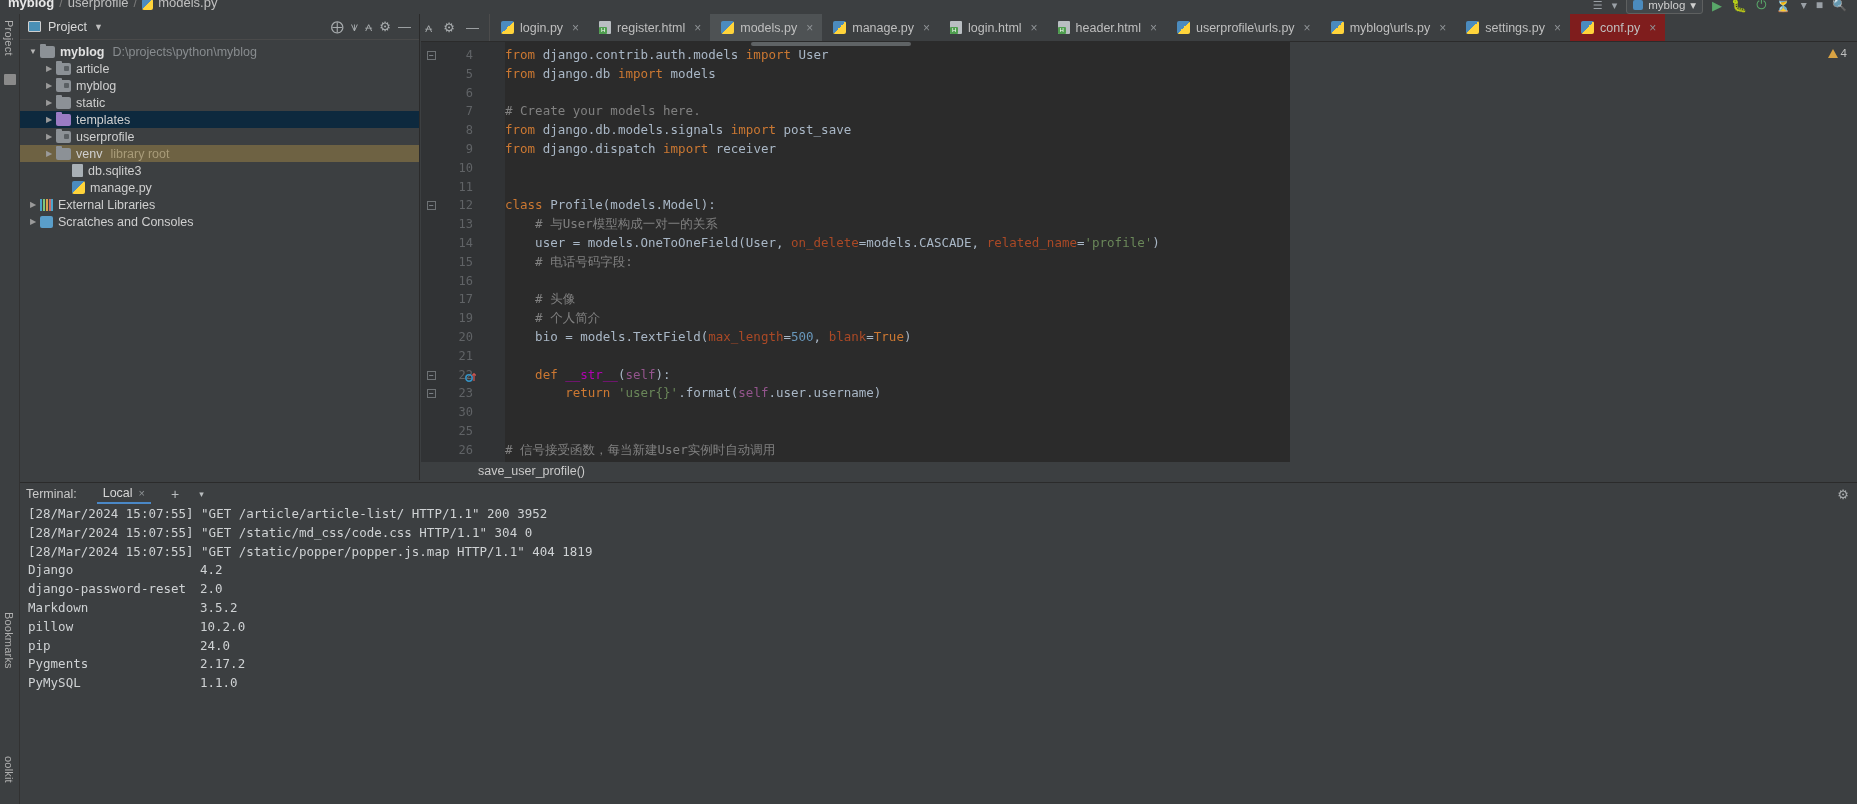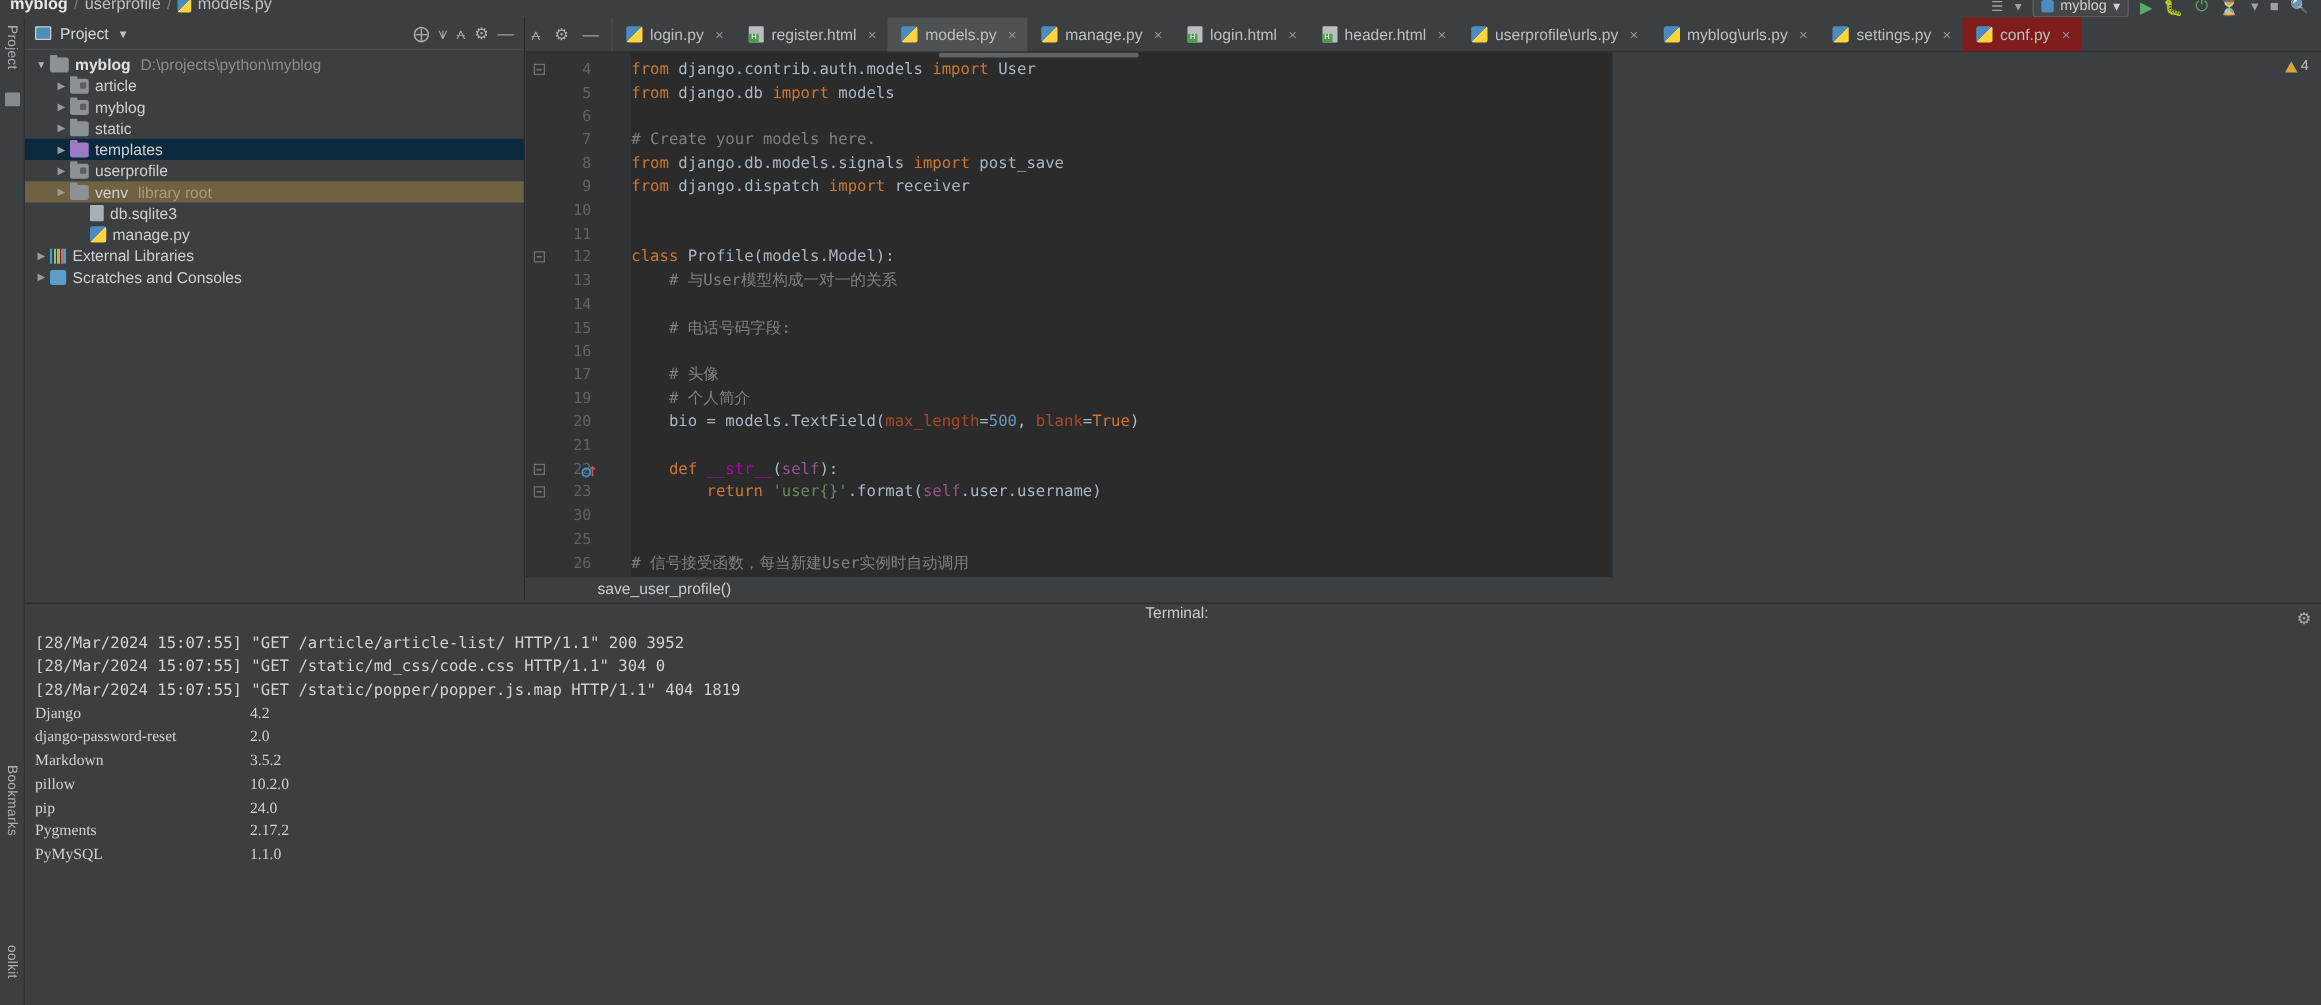--- a/index.html
+++ b/index.html
@@ -174,39 +174,39 @@
     background:#3c3f41; color:#c9c9c9; font-size:12.5px; line-height:18px;
     padding-left: 57px; font-family:"Liberation Sans", sans-serif;
   }
 
   
   .term-panel {
     position: absolute; left: 20px; top: 482px; right: 0; height: 322px; background:#3c3f41;
     border-top: 1px solid #2b2b2b;
   }
   .term-head {
-    height: 22px; display:flex; align-items:center; gap: 4px; padding-left: 6px;
-    font-size: 12.5px; color:#c5c5c5;flex-direction:column;
+    height: 22px; display:flex; align-items:center; gap: 20px; padding-left: 6px;
+    font-size: 12.5px; color:#c5c5c5;
   }
   .term-label { color:#c9c9c9; }
   .term-tab {
     display:flex; align-items:center; gap:6px; padding: 2px 6px;
     border-bottom: 2px solid #4a88c7; color:#d6d6d6;
   }
   .term-tab .x { color:#8f9396; font-size:11px; }
   .term-plus { color:#b9bdbf; font-size:14px; }
   .term-caret { color:#b9bdbf; font-size:9px; }
   .term-gear { position:absolute; right:8px; top:4px; color:#a8acae; font-size:13px;}
   .term-body {
     position:absolute; top:22px; left:0; right:0; bottom:0; background:#3c3f41;
     font-family: "DejaVu Sans Mono", monospace; font-size: 12.5px; line-height: 18.8px;
     color:#cfd2d4; padding-left: 8px; overflow:hidden;
   }
   .tline { height: 18.8px; white-space: pre; }
-  .pkg { display:flex;font-family:Liberation Serif, serif; }
+  .pkg { display:flex; }
   .pkg .nm { width: 172px; }
 </style>
 </head>
 <body>
 
 <div class="app">
 
   <div class="topstrip">
     <div class="crumbs">
       <span class="c-bold">myblog</span>
@@ -382,21 +382,21 @@
         <div class="cline"><span class="lno">4</span><span class="ctext"><span class="kw">from </span><span>django.contrib.auth.models </span><span class="kw">import </span><span>User</span></span><span class="fold-ic" style="top: 5px;">−</span></div>
         <div class="cline"><span class="lno">5</span><span class="ctext"><span class="kw">from </span><span>django.db </span><span class="kw">import </span><span>models</span></span></div>
         <div class="cline"><span class="lno">6</span><span class="ctext"></span></div>
         <div class="cline"><span class="lno">7</span><span class="ctext"><span class="cm"># Create your models here.</span></span></div>
         <div class="cline"><span class="lno">8</span><span class="ctext"><span class="kw">from </span><span>django.db.models.signals </span><span class="kw">import </span><span>post_save</span></span></div>
         <div class="cline"><span class="lno">9</span><span class="ctext"><span class="kw">from </span><span>django.dispatch </span><span class="kw">import </span><span>receiver</span></span></div>
         <div class="cline"><span class="lno">10</span><span class="ctext"></span></div>
         <div class="cline"><span class="lno">11</span><span class="ctext"></span></div>
         <div class="cline"><span class="lno">12</span><span class="ctext"><span class="kw">class </span><span>Profile</span><span>(models.Model):</span></span><span class="fold-ic" style="top: 5px;">−</span></div>
         <div class="cline"><span class="lno">13</span><span class="ctext"><span class="cm">    # 与User模型构成一对一的关系</span></span></div>
-        <div class="cline"><span class="lno">14</span></div>
+        <div class="cline"><span class="lno">14</span><span class="ctext"><span>    user = models.OneToOneField(User, </span><span class="kwarg">on_delete</span><span>=models.CASCADE, </span><span class="kwarg">related_name</span><span>=</span><span class="str">'profile'</span><span>)</span></span></div>
         <div class="cline"><span class="lno">15</span><span class="ctext"><span class="cm">    # 电话号码字段:</span></span></div>
         <div class="cline"><span class="lno">16</span></div>
         <div class="cline"><span class="lno">17</span><span class="ctext"><span class="cm">    # 头像</span></span></div>
         <div class="cline"><span class="lno">19</span><span class="ctext"><span class="cm">    # 个人简介</span></span></div>
         <div class="cline"><span class="lno">20</span><span class="ctext"><span>    bio = models.TextField(</span><span class="kwarg">max_length</span><span>=</span><span class="num">500</span><span>, </span><span class="kwarg">blank</span><span>=</span><span class="kw">True</span><span>)</span></span></div>
         <div class="cline"><span class="lno">21</span><span class="ctext"></span></div>
         <div class="cline"><span class="lno">22</span><span class="ctext"><span>    </span><span class="kw">def </span><span class="dunder">__str__</span><span>(</span><span class="self">self</span><span>):</span></span><span class="fold-ic" style="top: 5px;">−</span><span class="gmark-override" style="top: 4px;"><svg width="11" height="11" viewBox="0 0 11 11">
               <circle cx="4" cy="6" r="3.2" fill="none" stroke="#3592c4" stroke-width="1.6"></circle>
               <path d="M9 9 L9 2 M7 3.6 L9 1.6 L11 3.6" stroke="#c75450" stroke-width="1.3" fill="none"></path>
             </svg></span></div>

